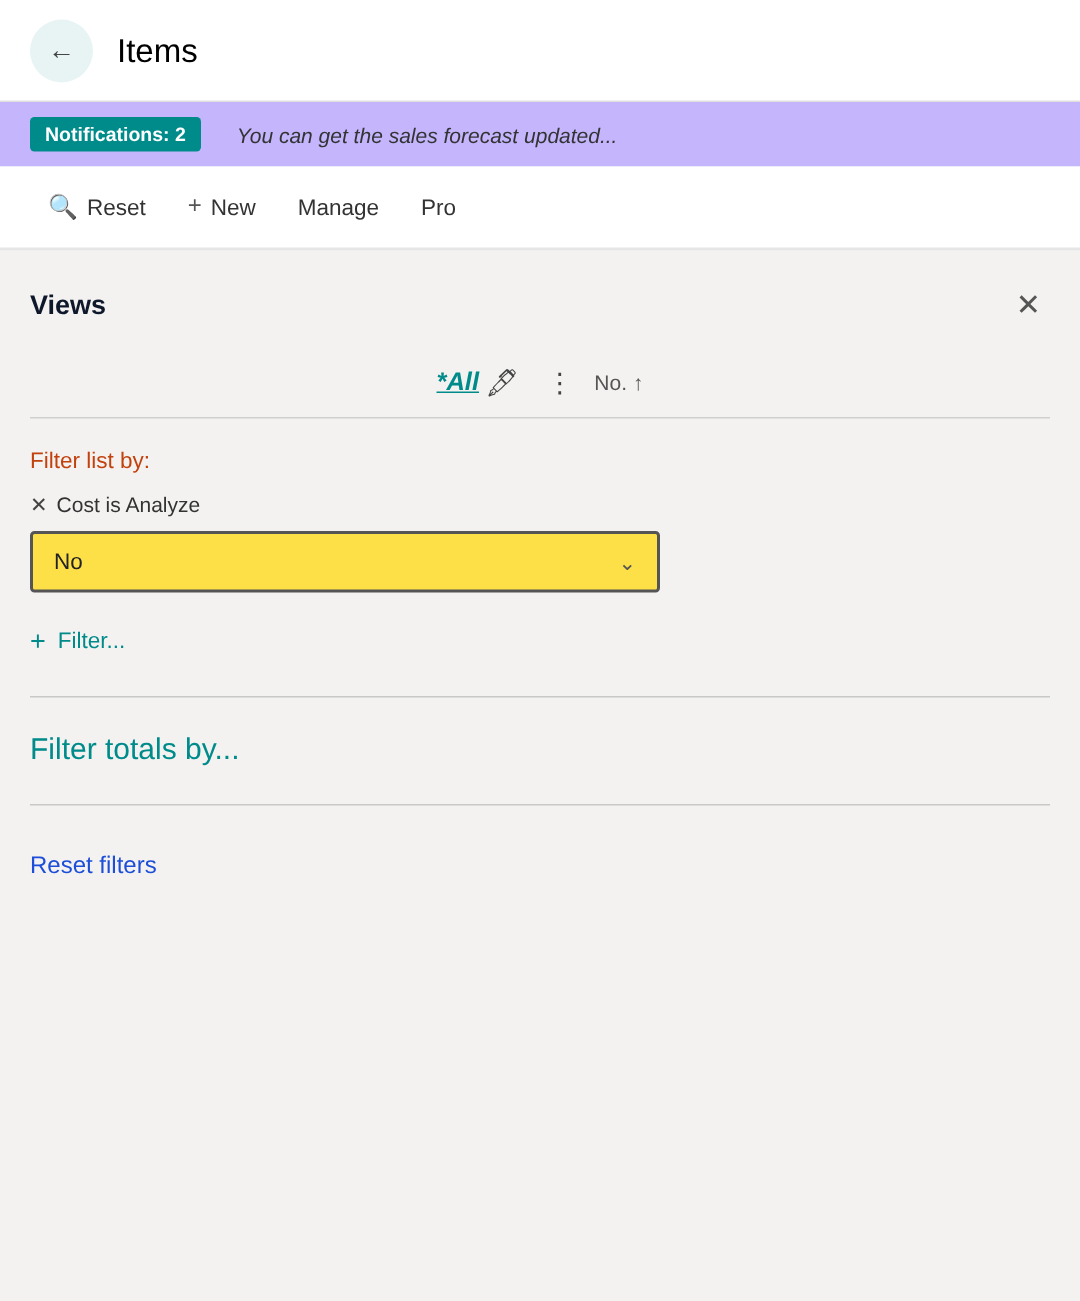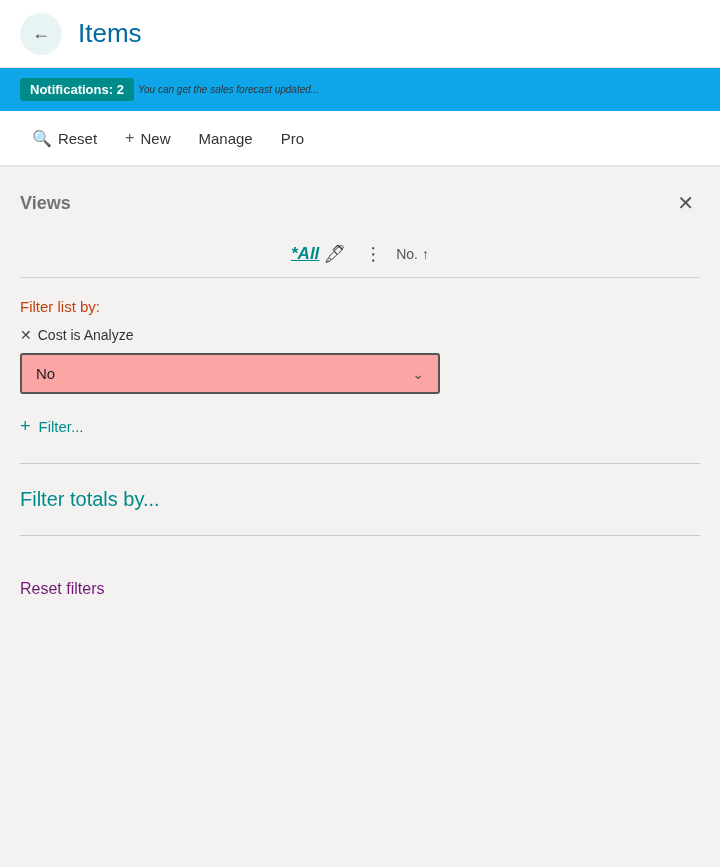--- a/index.html
+++ b/index.html
@@ -31,46 +31,46 @@
       align-items: center;
       justify-content: center;
       margin-right: 16px;
       flex-shrink: 0;
     }
     .back-arrow {
       font-size: 18px;
       color: #444;
     }
     .header-title {
-      font-size: 26px;
+      font-size: 22px;
       font-weight: 400;
-      color: #0369a1;
+      color: #000000;
     }
 
     
     .notification-bar {
-      background: #0ea5e9;
+      background: #c4b5fd;
       padding: 10px 20px;
       display: flex;
       align-items: center;
-      gap: 4px;
+      gap: 24px;
       overflow: hidden;
       white-space: nowrap;
     }
     .notif-badge {
       background: #008b8b;
       color: white;
       font-size: 13px;
       font-weight: 600;
       padding: 4px 10px;
       border-radius: 3px;
       flex-shrink: 0;
     }
     .notif-text {
-      font-size: 10px;
+      font-size: 14px;
       color: #333;
       font-style: italic;
     }
 
     
     .toolbar {
       background: #ffffff;
       display: flex;
       align-items: center;
       padding: 0 20px;
@@ -135,21 +135,21 @@
     }
     .views-header {
       display: flex;
       align-items: center;
       justify-content: space-between;
       margin-bottom: 12px;
     }
     .views-title {
       font-size: 18px;
       font-weight: 700;
-      color: #737373;
+      color: #0f172a;
     }
     .close-btn {
       background: none;
       border: none;
       cursor: pointer;
       font-size: 20px;
       color: #555;
       padding: 4px 6px;
       border-radius: 3px;
     }
@@ -217,21 +217,21 @@
       font-size: 14px;
       color: #333;
     }
     .filter-dropdown {
       width: 100%;
       max-width: 420px;
       padding: 10px 14px;
       font-size: 15px;
       border: 2px solid #555;
       border-radius: 3px;
-      background: #fca5a5;
+      background: #fde047;
       display: flex;
       align-items: flex-end;
       justify-content: space-between;
       cursor: pointer;
       margin-bottom: 16px;
       gap: 28px;
     }
     .filter-dropdown-text {
       font-size: 15px;
       color: #222;
@@ -267,23 +267,23 @@
       color: #008b8b;
       padding: 4px 0;
       font-weight: 500;
     }
 
     .reset-filters-btn {
       background: none;
       border: none;
       cursor: pointer;
       font-size: 16px;
-      color: #701a75;
+      color: #1d4ed8;
       padding: 4px 0;
-      margin-top: 20px;
+      margin-top: 8px;
     }
   </style>
 </head>
 <body>
 
 <div class="header">
   <button class="back-btn">
     <span class="back-arrow">←</span>
   </button>
   <span class="header-title">Items</span>

